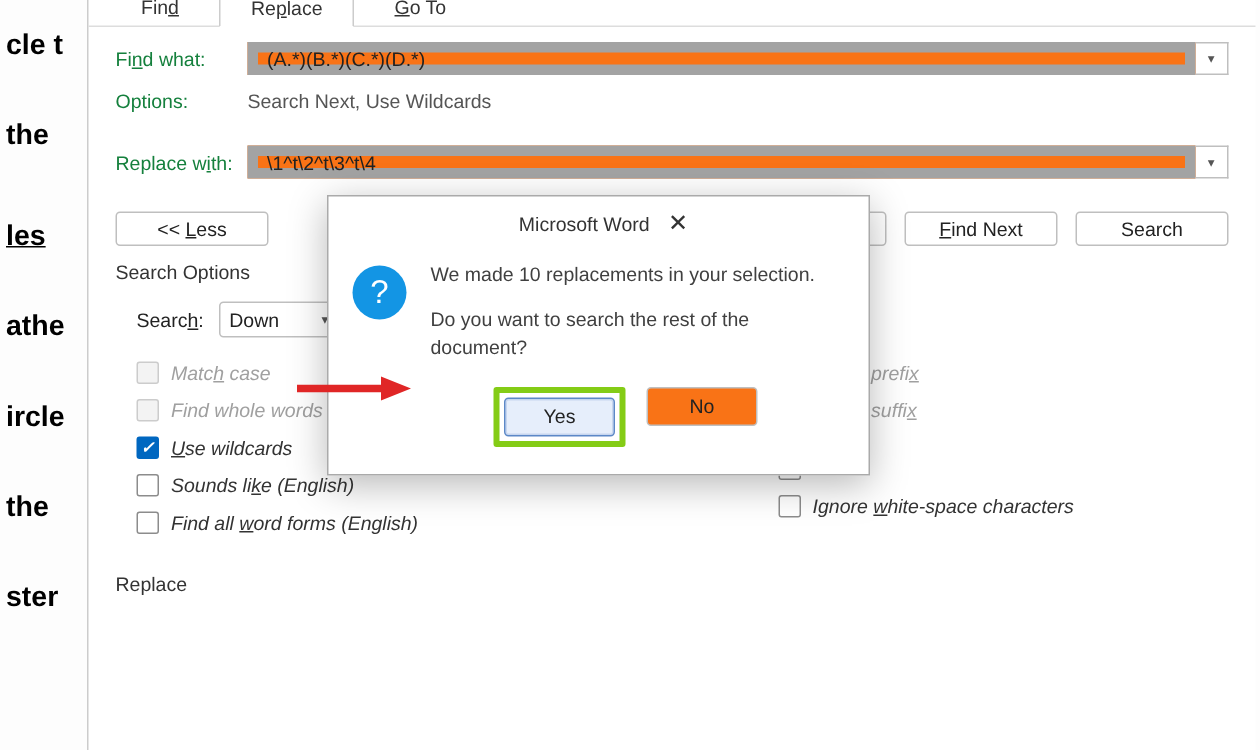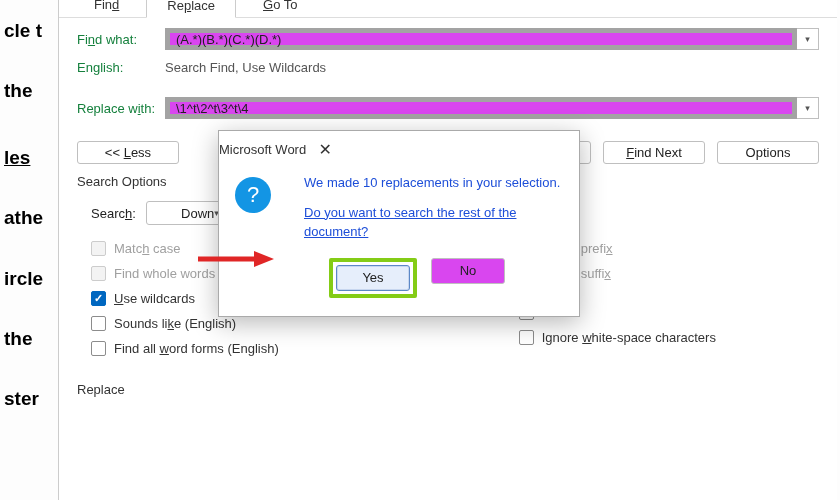--- a/index.html
+++ b/index.html
@@ -54,24 +54,24 @@
     top: 1px;
     border-bottom: 1px solid #fff;
   }
   .main-body { padding: 10px 18px; }
   .row { display: flex; align-items: center; margin-bottom: 10px; }
   .row-label { width: 88px; color: #15803d; }
   .row-label u { text-decoration: underline; }
   .text-input {
     flex: 1;
     height: 22px;
-    border: 5px solid #a3a3a3;
+    border: 7px solid #a3a3a3;
     padding: 0 6px;
     font-size: 13px;
-    background: #d946ef;
+    background: #f97316;
     display: flex;
     align-items: center;
   }
   .input-dd {
     width: 22px; height: 22px;
     border: 1px solid #bfbfbf;
     border-left: none;
     display: flex; align-items: center; justify-content: center;
     font-size: 9px; color: #555;
   }
@@ -97,30 +97,30 @@
   .btn u { text-decoration: underline; }
   .spacer-flex { flex: 1; }
 
   .section-title { margin-top: 10px; font-size: 13px; color: #333; }
 
   .search-opts { margin-top: 12px; padding-left: 14px; }
   .search-row { display: flex; align-items: center; gap: 10px; margin-bottom: 16px; }
   .select-box {
     width: 80px; height: 24px;
     border: 1px solid #bfbfbf;
-    display: flex; align-items: center; justify-content: flex-end;
+    display: flex; align-items: center; justify-content: space-between;
     padding: 0 6px; border-radius: 3px;
     font-size: 13px;
   }
   .dd-caret { font-size: 9px; color: #555; }
 
   .cb-grid { display: flex; gap: 40px; }
   .cb-col { display: flex; flex-direction: column; gap: 10px; }
   .cb-col.right { margin-left: 200px; }
-  .cb { display: flex; align-items: flex-end; gap: 8px; }
+  .cb { display: flex; align-items: flex-end; gap: 8px; font-style: italic; }
   .cb-box {
     width: 15px; height: 15px;
     border: 1px solid #8c8c8c;
     border-radius: 2px;
     background: #fff;
     display: flex; align-items: center; justify-content: center;
   }
   .cb-box.checked {
     background: #0067c0;
     border-color: #0067c0;
@@ -138,22 +138,22 @@
   
   .modal {
     position: absolute;
     left: 218px; top: 130px;
     width: 362px;
     background: #fff;
     border: 1px solid #aaa;
     box-shadow: 0 6px 24px rgba(0,0,0,0.28);
   }
   .modal-titlebar {
-    display: flex; align-items: center; justify-content: flex-start;
-    padding: 6px 10px 8px 0;
+    display: flex; align-items: center; justify-content: center;
+    padding: 6px 10px 8px 29px;
     font-size: 13px;
     color: #333;
   }
   .close-x {
     width: 38px; height: 24px;
     display: flex; align-items: center; justify-content: center;
     font-size: 16px; color: #333;
   }
   .modal-body {
     display: flex;
@@ -163,33 +163,33 @@
   .q-icon {
     width: 36px; height: 36px;
     border-radius: 50%;
     background: #1395e4;
     color: #fff;
     display: flex; align-items: center; justify-content: center;
     font-size: 22px;
     margin-top: 4px;
     flex-shrink: 0;
   }
-  .msg-lines { font-size: 13px; color: #1d4ed8; line-height: 1.5; margin-left: 17px; }
-  .msg-lines .line2 { margin-top: 10px; text-decoration: underline; }
+  .msg-lines { font-size: 13px; color: #404040; line-height: 1.5; }
+  .msg-lines .line2 { margin-top: 10px; }
   .modal-btns {
     display: flex; gap: 14px;
     padding: 0 24px 18px 0;
     justify-content: center;
     margin-left: 60px;
   }
   .mbtn {
     width: 74px; height: 26px;
     border: 1px solid #bfbfbf;
     border-radius: 3px;
-    background: #d946ef;
+    background: #f97316;
     display: flex; align-items: center; justify-content: center;
     font-size: 13px;
   }
   .yes-hl {
     border: 4px solid #84cc16;
     padding: 3px;
     border-radius: 2px;
   }
   .yes-hl .mbtn {
     background: #e6eefb;
@@ -230,22 +230,22 @@
     <div class="row">
       <div class="row-label"><span>Fi<u>n</u>d what:</span></div>
       <div class="text-input">
           <span>(A.*)(B.*)(C.*)(D.*)</span>
         </div>
       <div class="input-dd">
           <span>▾</span>
         </div>
     </div>
     <div class="row" style="margin-bottom:22px">
-      <div class="row-label">English:</div>
-      <div class="options-text">Search Find, Use Wildcards</div>
+      <div class="row-label">Options:</div>
+      <div class="options-text">Search Next, Use Wildcards</div>
     </div>
     <div class="row">
       <div class="row-label"><span>Replace w<u>i</u>th:</span></div>
       <div class="text-input">
           <span>\1^t\2^t\3^t\4</span>
         </div>
       <div class="input-dd">
           <span>▾</span>
         </div>
     </div>
@@ -257,21 +257,21 @@
       <div class="spacer-flex"></div>
       <div class="btn">
           <span><u>R</u>eplace</span>
         </div>
       <div class="btn">
           <span>Replace <u>A</u>ll</span>
         </div>
       <div class="btn">
           <span><u>F</u>ind Next</span>
         </div>
-      <div class="btn">Options</div>
+      <div class="btn">Search</div>
     </div>
 
     <div class="section-title">Search Options</div>
 
     <div class="search-opts">
       <div class="search-row">
         <span>Searc<u>h</u>:</span>
         <div class="select-box">
           <span>Down</span>
           <span class="dd-caret">▾</span>

